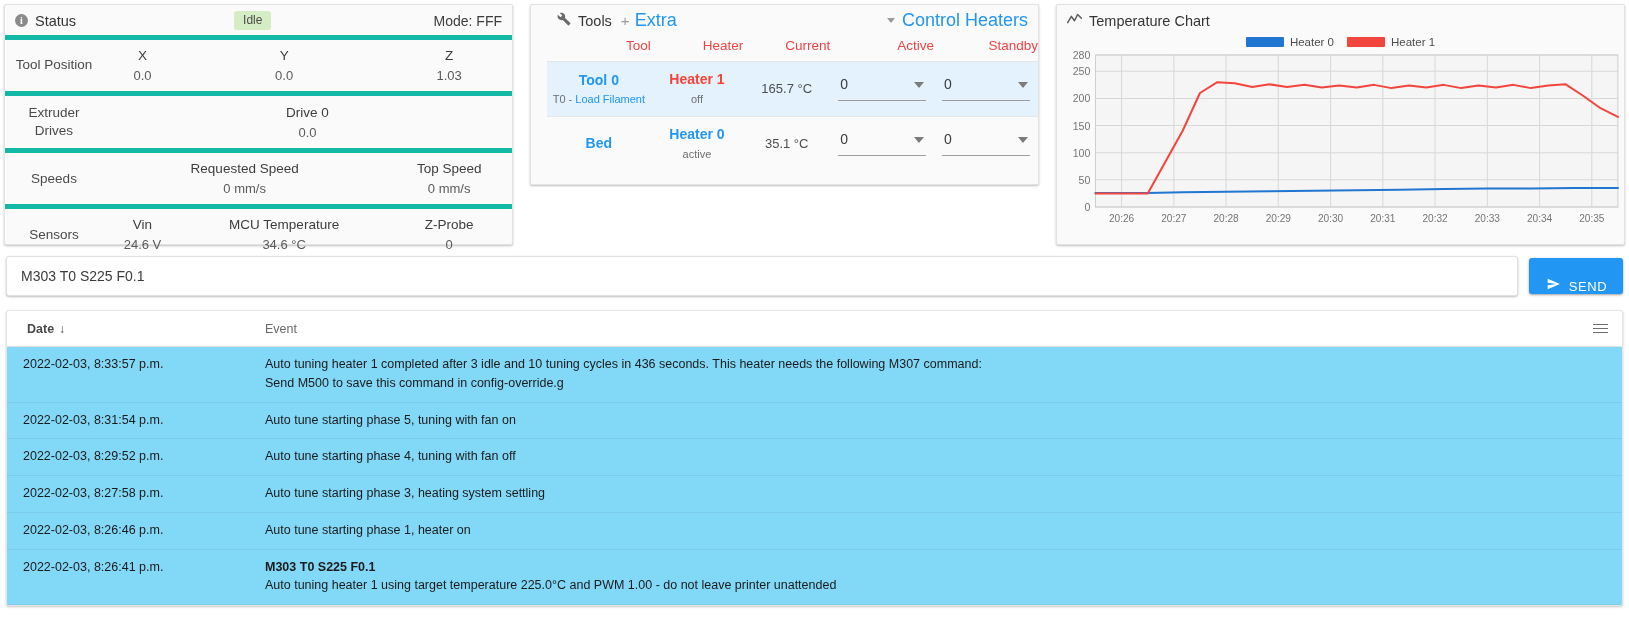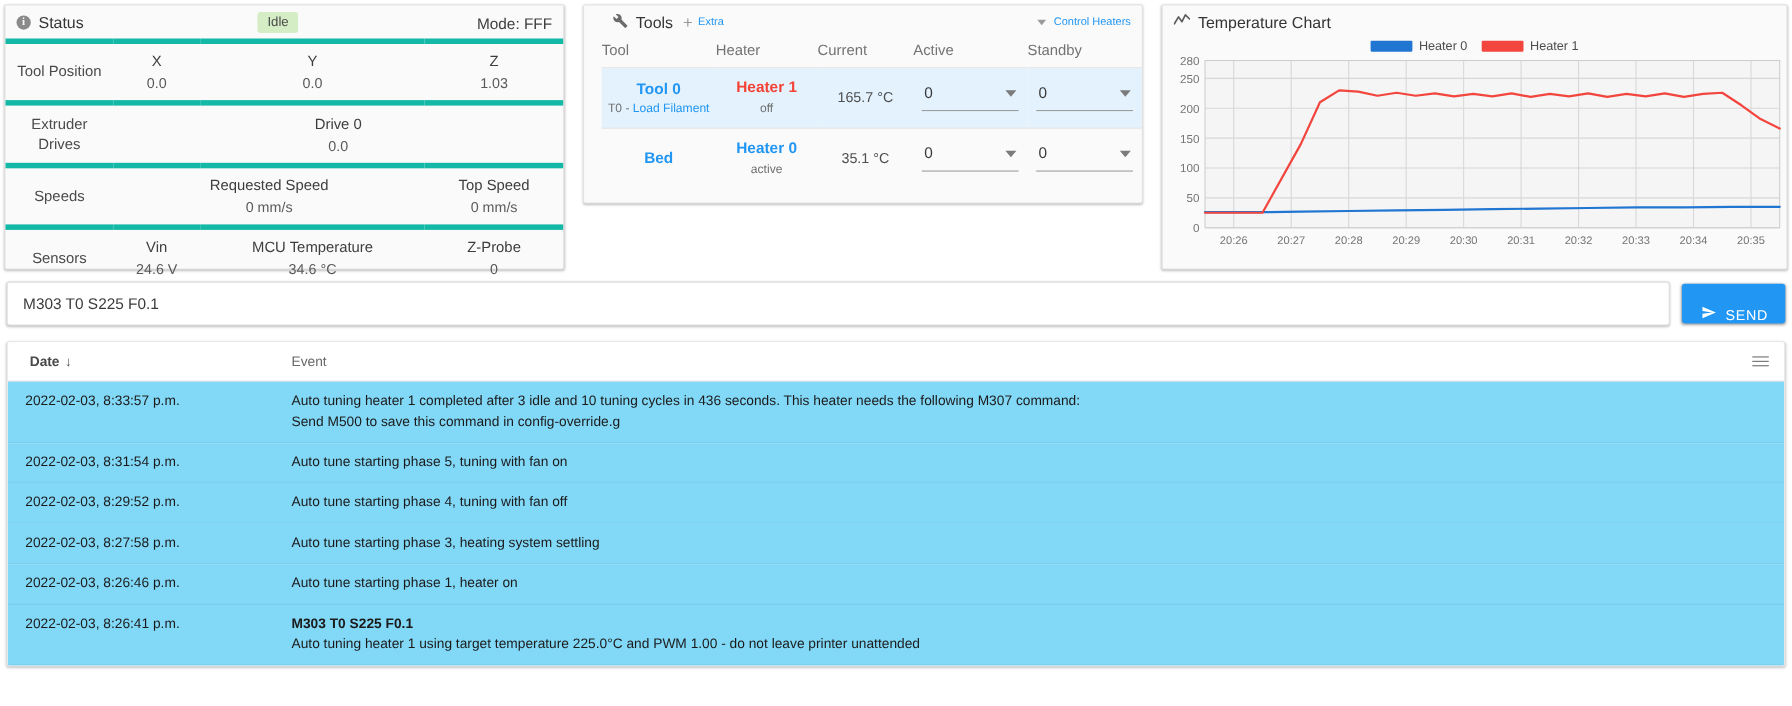--- a/index.html
+++ b/index.html
@@ -61,32 +61,32 @@
     line-height: 1.35;
   }
   .cell { text-align: center; }
   .cell .hd { font-size: 13.5px; color: #3d3d3d; margin-bottom: 5px; }
   .cell .vl { font-size: 13px; color: #5a5a5a; }
 
   
   .tools-panel { width: 509px; flex: 0 0 509px; height: 181px; align-self: flex-start; padding-left: 16px; }
   .wrench-icon { margin-right: 7px; display: inline-block; }
   .plus-sign { color: #9a9a9a; margin: 0 5px 0 9px; font-size: 15px; }
-  .link { color: #2196f3; font-size: 10px; text-decoration: none; cursor: pointer; }
+  .link { color: #2196f3; font-size: 18px; text-decoration: none; cursor: pointer; }
   .caret-down {
     display: inline-block; width: 0; height: 0;
     border-left: 4.5px solid transparent; border-right: 4.5px solid transparent;
     border-top: 5px solid #9a9a9a; margin-right: 7px; vertical-align: middle;
   }
   .ctrl-heaters { margin-left: auto; display: flex; align-items: center; }
 
   table.tools-tbl { width: 100%; border-collapse: collapse; }
   table.tools-tbl th {
-    font-size: 13.5px; font-weight: normal; color: #737373;
-    padding: 3px 0 8px 0; text-align: left;
+    font-size: 13.5px; font-weight: normal; color: #ef4444;
+    padding: 3px 0 8px 0; text-align: right;
   }
   table.tools-tbl tr.trow { border-top: 1px solid #e6e6e6; }
   table.tools-tbl tr.sel { background: #e3f2fd; }
   table.tools-tbl td { padding: 9px 0 11px 0; text-align: center; vertical-align: middle; }
   .tool-name { color: #2196f3; font-size: 14px; font-weight: bold; }
   .tool-sub { font-size: 11px; color: #6f6f6f; margin-top: 5px; }
   .tool-sub a { color: #2196f3; }
   .heater-red { color: #f44336; font-size: 14px; font-weight: bold; }
   .heater-blue { color: #2196f3; font-size: 14px; font-weight: bold; }
   .heater-state { font-size: 11px; color: #6f6f6f; margin-top: 6px; }

